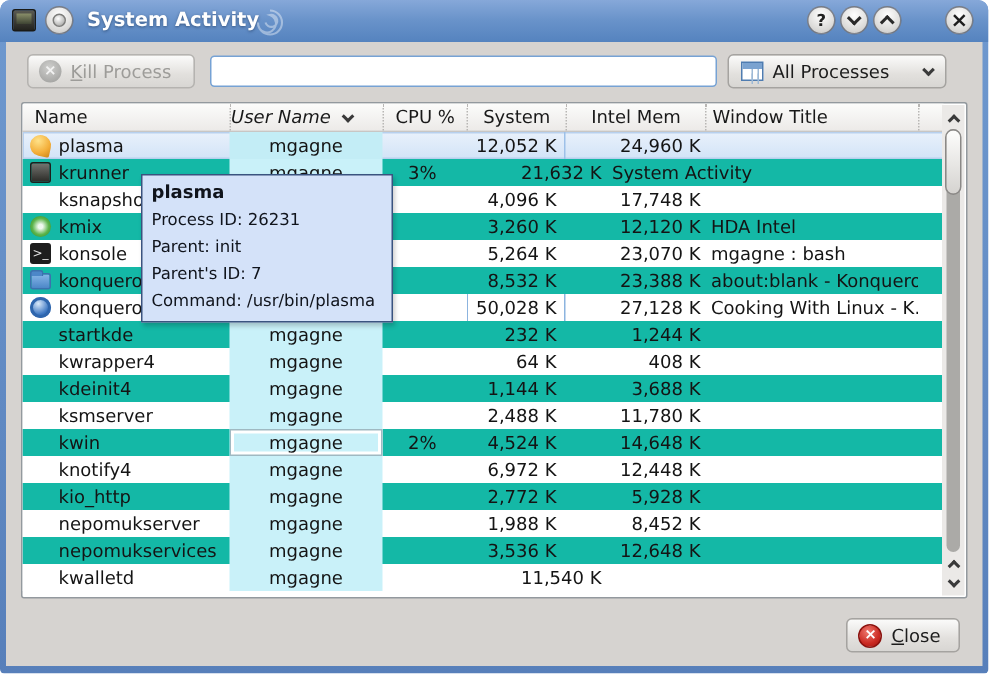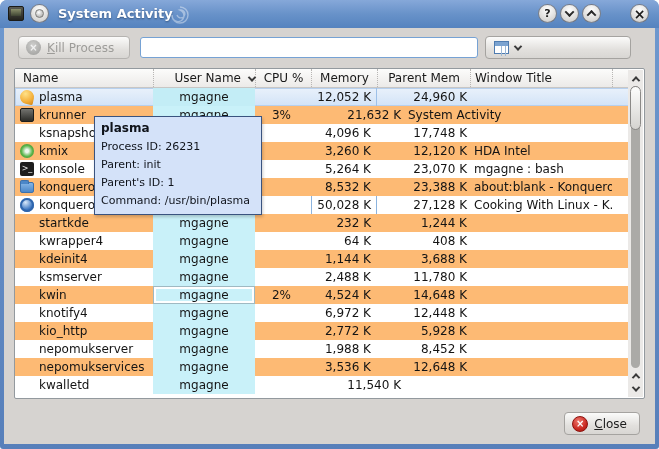--- a/index.html
+++ b/index.html
@@ -56,31 +56,31 @@
   .combo .chev, .sort .chev, .sb .chev { border-color: #3a3a3a; width: 6px; height: 6px; }
 
   
   .table-frame { position: absolute; left: 10px; top: 40px; width: 631px; height: 331px;
                  background: #fff; border: 1px solid #93999e; border-radius: 2px; overflow: hidden; }
   .thead { display: flex; height: 19px; margin-right: 15px;
            background: linear-gradient(#fcfcfb, #eceae8); border-bottom: 1px solid #c8c6c4; }
   .th { font-size: 12px; line-height: 18px; color: #191919; position: relative; white-space: nowrap; }
   .th + .th { border-left: 1px dotted #b8b6b4; }
   .th-name { width: 138px; padding-left: 8px; }
-  .th-user { width: 102px; text-align: right; }
+  .th-user { width: 102px; text-align: left; font-style: italic; }
   .th-user .sort { display: inline-block; margin-left: 8px; }
   .th-cpu { width: 56px; text-align: center; }
   .th-mem { width: 66px; text-align: center; }
   .th-shared { width: 93px; text-align: center; }
   .th-wtitle { width: 142px; padding-left: 4px; }
   .th-spacer { flex: 1; }
 
   .tbody { margin-right: 15px; }
   .tr { display: flex; height: 18px; background: #fff; }
-  .tr.alt { background: #fdba74; }
+  .tr.alt { background: #14b8a6; }
   .tr.sel { background: linear-gradient(#e9f1fb, #d2e3f7); box-shadow: inset 0 0 0 1px #b7d0ee; }
   .td { font-size: 12px; line-height: 18px; white-space: nowrap; overflow: hidden; color: #141414; }
   .td.name { width: 138px; padding-left: 24px; position: relative; }
   .td.user { width: 102px; text-align: center; background: #c9f1f9; }
   .tr.sel .td.user { background: #c3edf6; }
   .tr.hov .td.user { box-shadow: inset 0 0 0 1px #9fb9c2, inset 0 0 0 3px #ffffff; }
   .td.cpu { width: 56px; text-align: right; padding-right: 20px; }
   .td.mem { width: 66px; text-align: right; padding-right: 6px; }
   .td.mem.marked { box-shadow: inset 1px 0 0 #8cb4df, inset -1px 0 0 #8cb4df; }
   .tr.sel .td.mem { box-shadow: inset -1px 0 0 #9dc0e8; }
@@ -152,30 +152,31 @@
 
     <div class="btn kill-btn">
       <span class="kill-icon">×</span>
       <span><span class="u">K</span><span>ill Process</span></span>
     </div>
 
     <input class="search-input" value="" style="">
 
     <div class="btn combo">
       <span class="grid-icon"></span>
+      <span class="combo-label">All Processes</span>
       <span class="chev down"></span>
     </div>
 
     <div class="table-frame">
       <div class="thead">
         <div class="th th-name"><span>Name</span></div>
         <div class="th th-user"><span>User Name</span><span class="sort"><span class="chev down"></span></span></div>
         <div class="th th-cpu"><span>CPU %</span></div>
-        <div class="th th-mem"><span>Memory</span></div>
-        <div class="th th-shared"><span>Parent Mem</span></div>
+        <div class="th th-mem"><span>System</span></div>
+        <div class="th th-shared"><span>Intel Mem</span></div>
         <div class="th th-wtitle"><span>Window Title</span></div>
         <div class="th th-spacer"></div>
       </div>
       <div class="tbody">
           <div class="tr sel">
             <div class="td name"><span class="picon picon-plasma"></span><span class="nlabel">plasma</span></div>
             <div class="td user">mgagne</div>
             <div class="td cpu"></div>
             <div class="td mem">12,052 K</div>
             <div class="td shared">24,960 K</div>
@@ -321,21 +322,21 @@
         <div class="sb-btn">
             <span class="chev down"></span>
           </div>
       </div>
     </div>
 
     <div class="tooltip">
       <div class="tt-title">plasma</div>
       <span class="tt-line">Process ID: 26231</span>
       <span class="tt-line">Parent: init</span>
-      <span class="tt-line">Parent's ID: 1</span>
+      <span class="tt-line">Parent's ID: 7</span>
       <span class="tt-line">Command: /usr/bin/plasma</span>
     </div>
 
     <div class="btn close-btn">
       <span class="close-icon">×</span>
       <span><span class="u">C</span><span>lose</span></span>
     </div>
 
   </div>
 </div>

